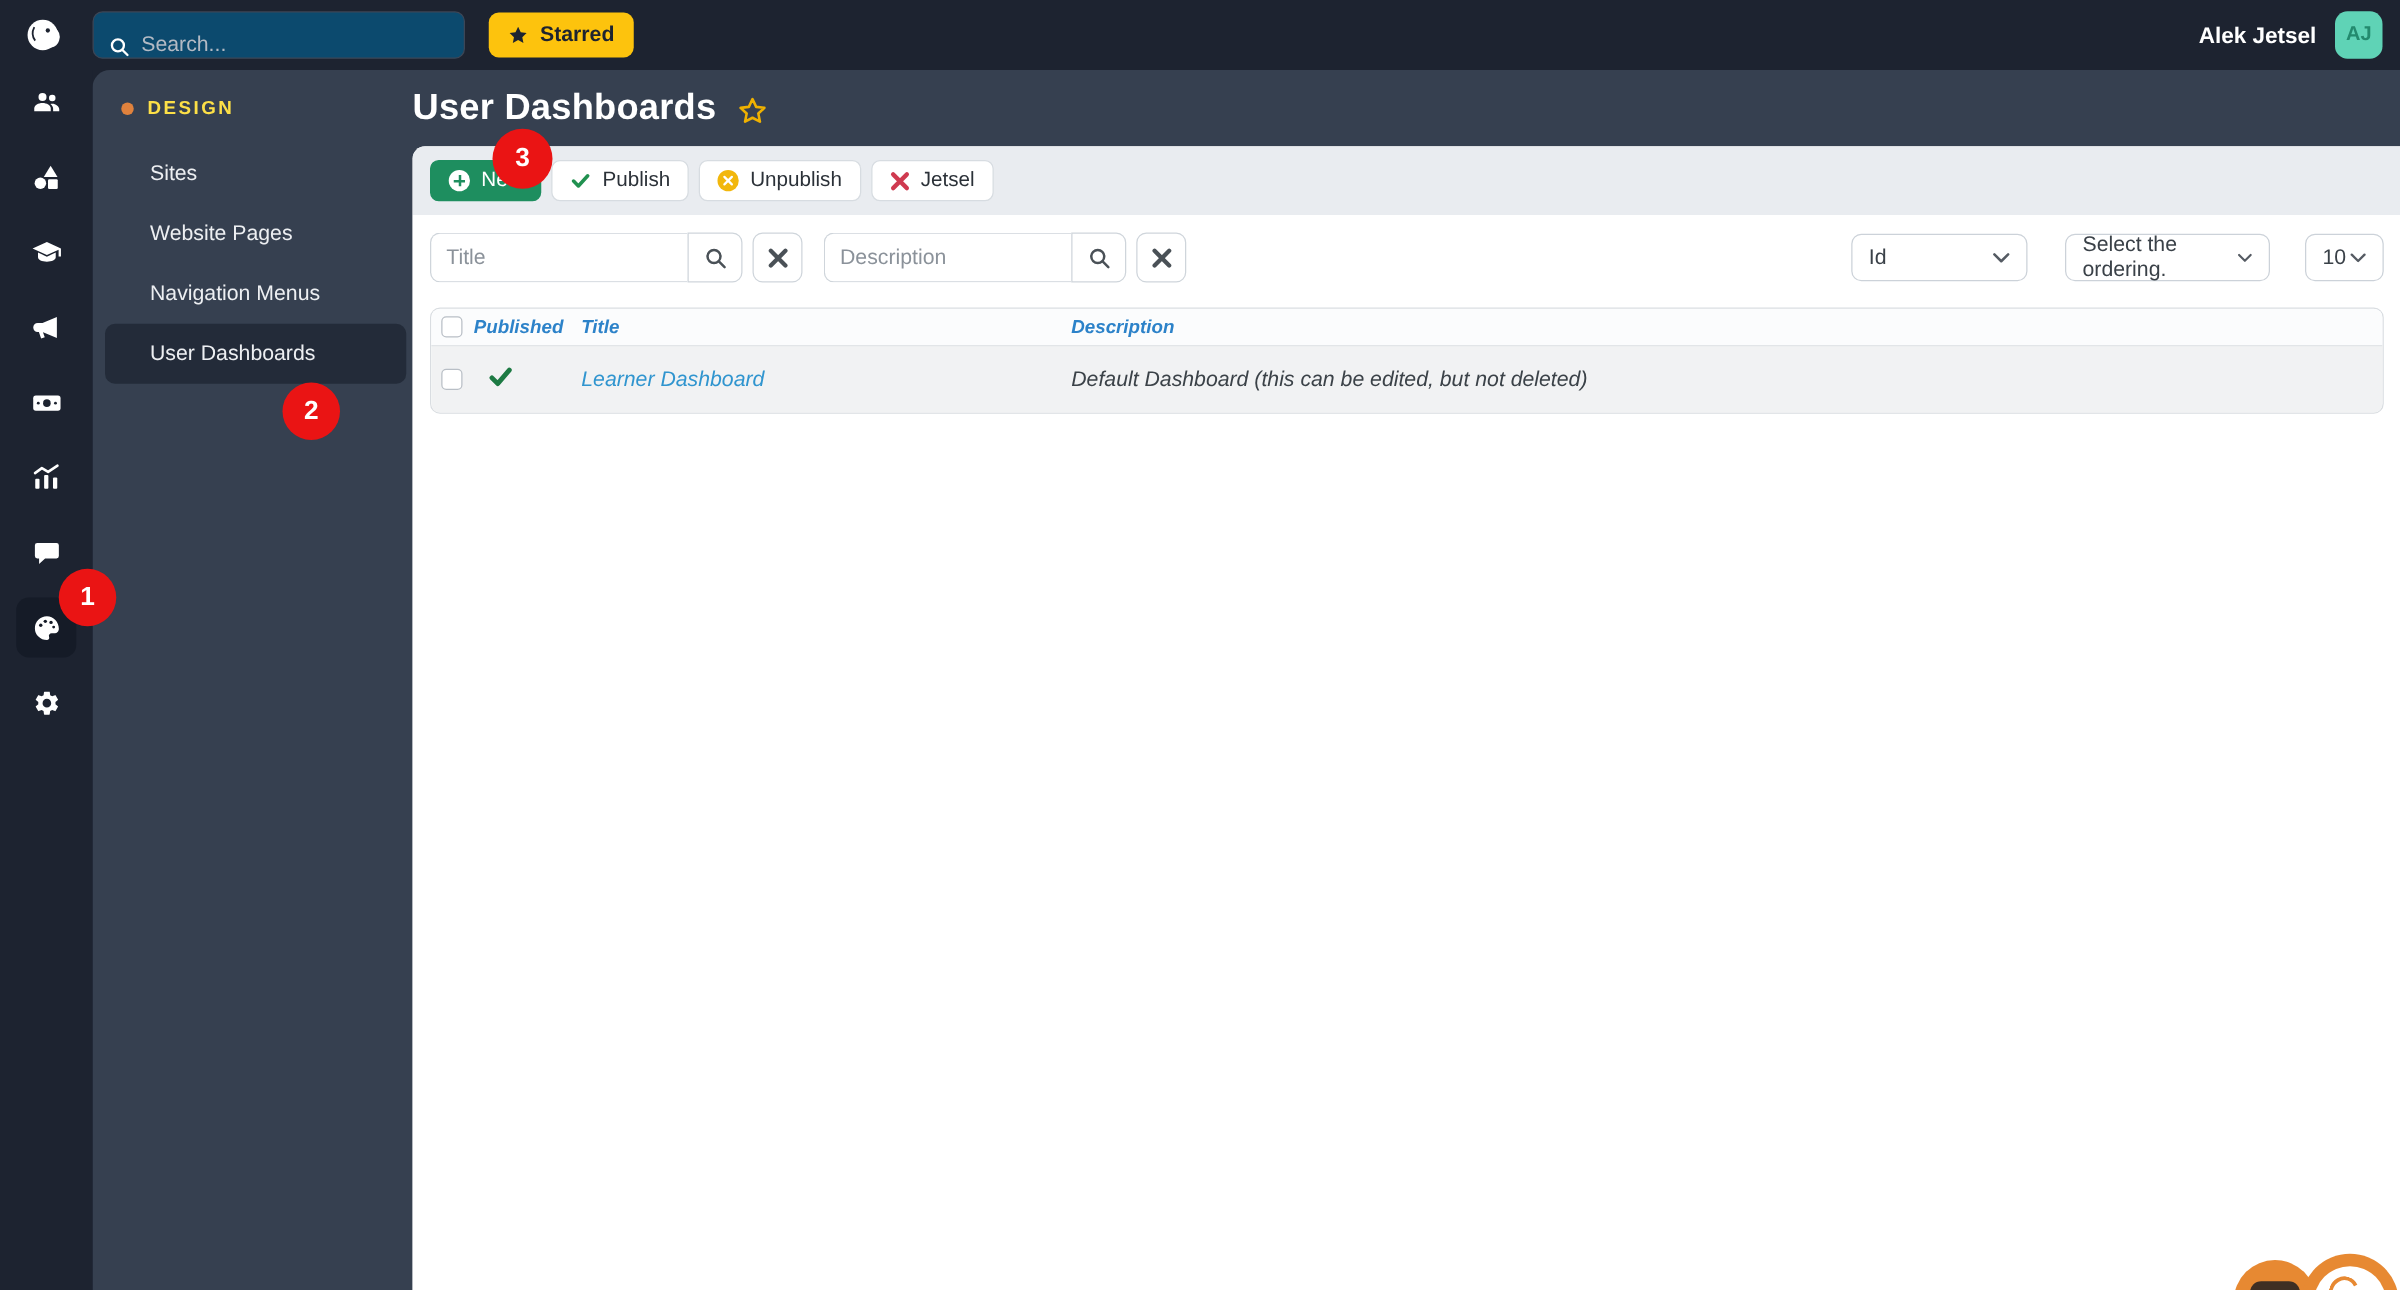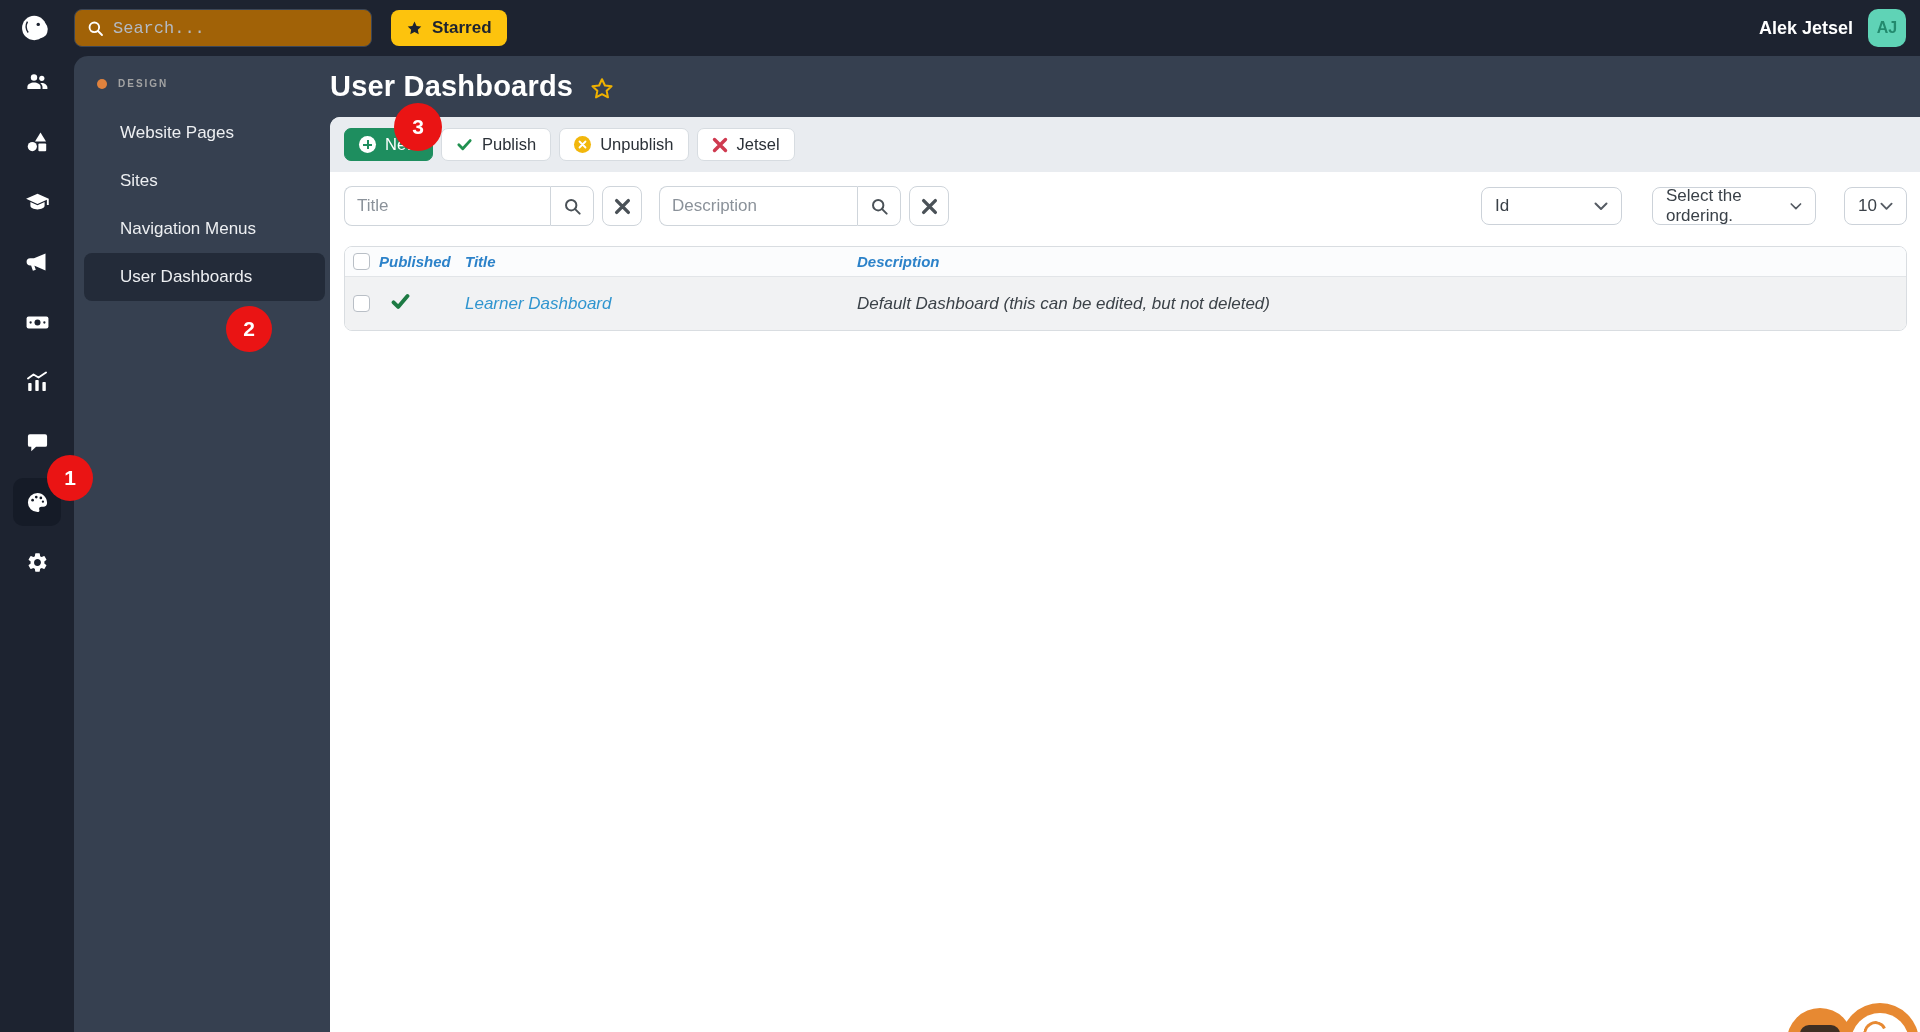--- a/index.html
+++ b/index.html
@@ -8,22 +8,22 @@
     position:relative; overflow:hidden;
     background:#1d2330;
     font-family:"Liberation Sans", sans-serif;
     -webkit-font-smoothing:antialiased;
   }
 
   
   .topbar { position:absolute; left:0; top:0; width:1920px; height:56px;
     display:flex; align-items:center; padding:0 14px; background:#1d2330; z-index:20; }
   .logo { width:40px; height:40px; display:flex; align-items:center; justify-content:center; margin-left:2px; cursor:pointer; }
-  .search-box { margin-left:18px; width:298px; height:38px; background:#a16207; border:1px solid #3c4656;
-    border-radius:8px; display:flex; align-items:center; padding:0 12px; gap:9px;font-family:Liberation Mono, monospace; }
+  .search-box { margin-left:18px; width:298px; height:38px; background:#0c4a6e; border:1px solid #3c4656;
+    border-radius:8px; display:flex; align-items:flex-end; padding:0 12px; gap:9px; }
   .search-box svg { flex:none; }
   .search-box input { flex:1; background:transparent; border:none; outline:none; color:#e3e7ec; font-size:17px; font-family:inherit; }
   .search-box input::placeholder { color:#b3bac4; }
   .starred-btn { margin-left:19px; height:36px; background:#fdc30d; border:none; border-radius:8px;
     display:inline-flex; align-items:center; gap:9px; padding:0 15px; font-size:17px; font-weight:600;
     color:#1d2330; cursor:pointer; font-family:inherit; }
   .tb-spacer { flex:1; }
   .user-area { display:flex; align-items:center; gap:15px; cursor:pointer; }
   .user-name { color:#fff; font-size:18px; font-weight:600; }
   .avatar { width:38px; height:38px; border-radius:10px; background:#5fd3b6; color:#238a6e;
@@ -38,21 +38,21 @@
   .rail-item svg { display:block; }
 
   
   .panel { position:absolute; left:74px; top:56px; right:0; bottom:0; background:#364050;
     border-top-left-radius:14px; display:flex; overflow:hidden; z-index:10; }
 
   
   .sidebar { width:256px; flex:none; padding-top:16px; }
   .design-header { display:flex; align-items:center; gap:11px; padding:6px 20px 6px 23px; }
   .design-dot { width:10px; height:10px; border-radius:50%; background:#e0823d; }
-  .design-label { font-size:10px; font-weight:700; letter-spacing:2px; color:#a3a3a3; }
+  .design-label { font-size:15px; font-weight:700; letter-spacing:2px; color:#fde047; }
   .side-nav { margin-top:14px; }
   .side-item { position:relative; padding:14px 24px 14px 46px; font-size:17px; color:#edeff2; cursor:pointer; }
   .side-item.active { background:#232b39; border-radius:8px; margin:0 5px 0 10px; padding-left:36px; }
 
   
   .content { flex:1; min-width:0; display:flex; flex-direction:column; }
   .page-header { height:61px; flex:none; display:flex; align-items:center; }
   .page-title { color:#fff; font-size:29px; font-weight:700; letter-spacing:.2px; }
   .fav-star { margin-left:16px; margin-top:4px; cursor:pointer; display:flex; }
 
@@ -214,22 +214,22 @@
 </nav>
 
 <div class="panel">
 
   <aside class="sidebar">
     <div class="design-header">
       <span class="design-dot"></span>
       <span class="design-label">DESIGN</span>
     </div>
     <nav class="side-nav">
+      <div class="side-item">Sites</div>
       <div class="side-item">Website Pages</div>
-      <div class="side-item">Sites</div>
       <div class="side-item">Navigation Menus</div>
       <div class="side-item active">User Dashboards</div>
     </nav>
   </aside>
 
   <section class="content">
     <div class="page-header">
       <h1 class="page-title">User Dashboards</h1>
       <span class="fav-star">
         <svg width="26" height="26" viewBox="0 0 24 24">

